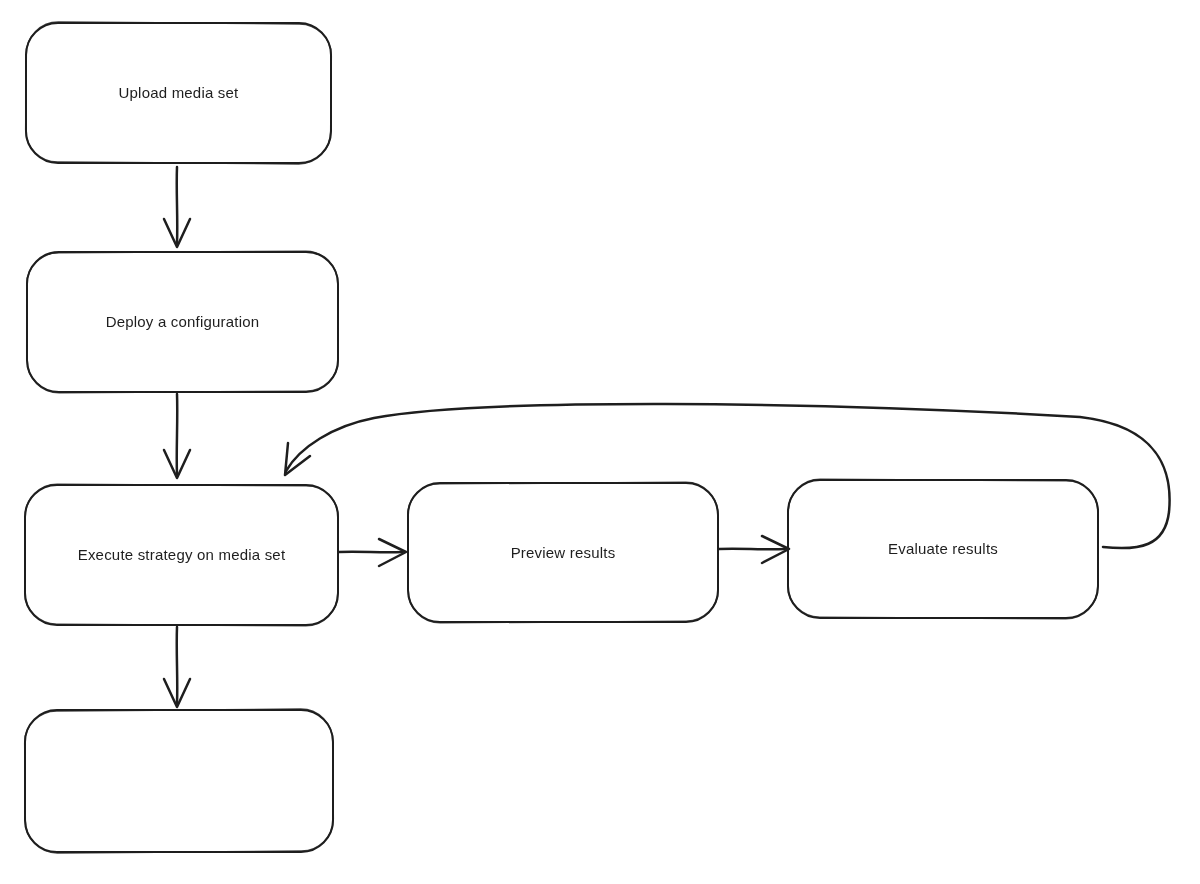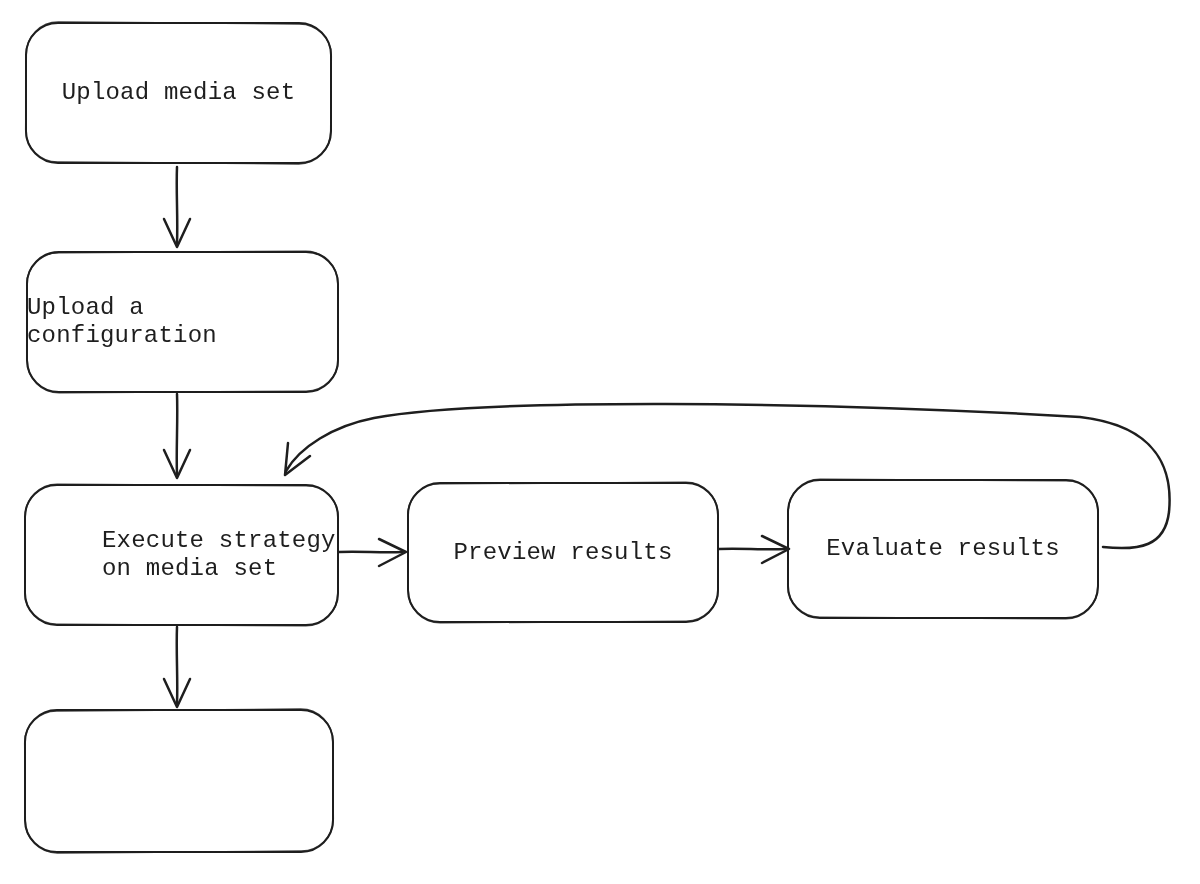--- a/index.html
+++ b/index.html
@@ -39,22 +39,22 @@
     stroke-width: 2.5;
     stroke-linecap: round;
     stroke-linejoin: round;
   }
   .lbl {
     position: absolute;
     display: flex;
     align-items: center;
     justify-content: center;
     text-align: left;
-    font-family: Liberation Mono, monospace;
-    font-size: 24px;
+    font-family: Liberation Sans, sans-serif;
+    font-size: 15px;
     line-height: 28px;
     letter-spacing: 0.2px;
     color: var(--stroke, #1e1e1e);
   }
   .lbl span { display: inline-block; }
   .lbl span.narrow { max-width: 235px; }
 </style>
 </head>
 <body>
 
@@ -125,24 +125,24 @@
                C 333 426, 300 447, 286 471"></path>
       <path class="edge" d="M 288 443 L 285 475 L 310 456"></path>
     </g>
   </svg>
 
   <div class="lbl" style="left:26px; top:23px; width:305px; height:140px;">
     <span>Upload media set</span>
   </div>
 
   <div class="lbl" style="left:27px; top:252px; width:311px; height:140px;">
-    <span>Upload a configuration</span>
+    <span>Deploy a configuration</span>
   </div>
 
-  <div class="lbl" style="left:25px; top:485px; width:313px; height:140px;padding-left:38px;">
+  <div class="lbl" style="left:25px; top:485px; width:313px; height:140px;">
     <span class="narrow">Execute strategy on media set</span>
   </div>
 
   <div class="lbl" style="left:408px; top:483px; width:310px; height:139px;">
     <span>Preview results</span>
   </div>
 
   <div class="lbl" style="left:788px; top:480px; width:310px; height:138px;">
     <span>Evaluate results</span>
   </div>

